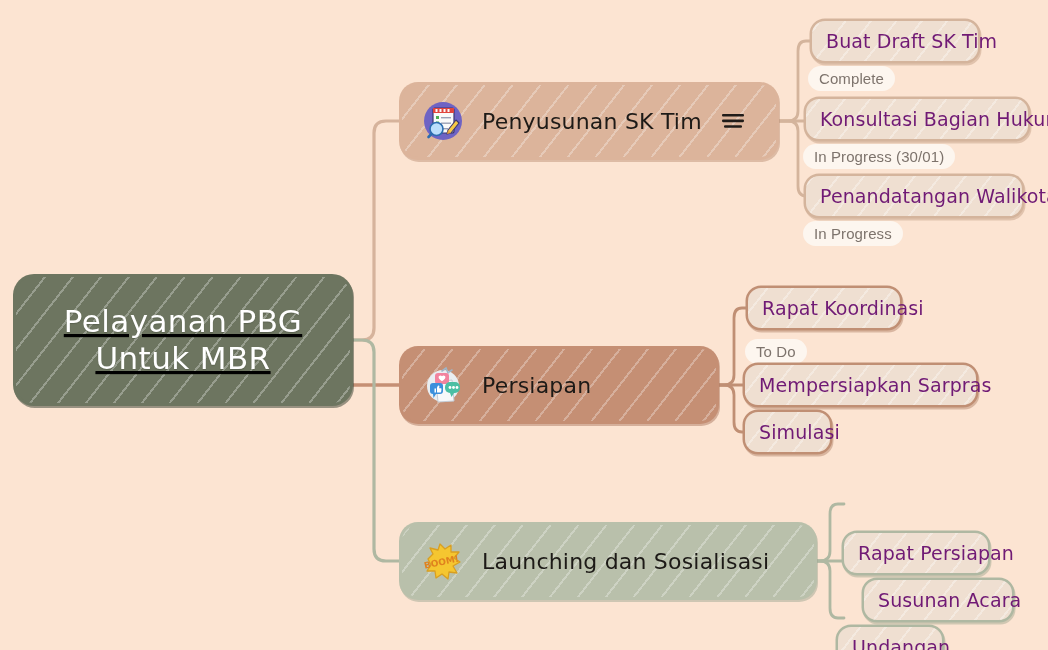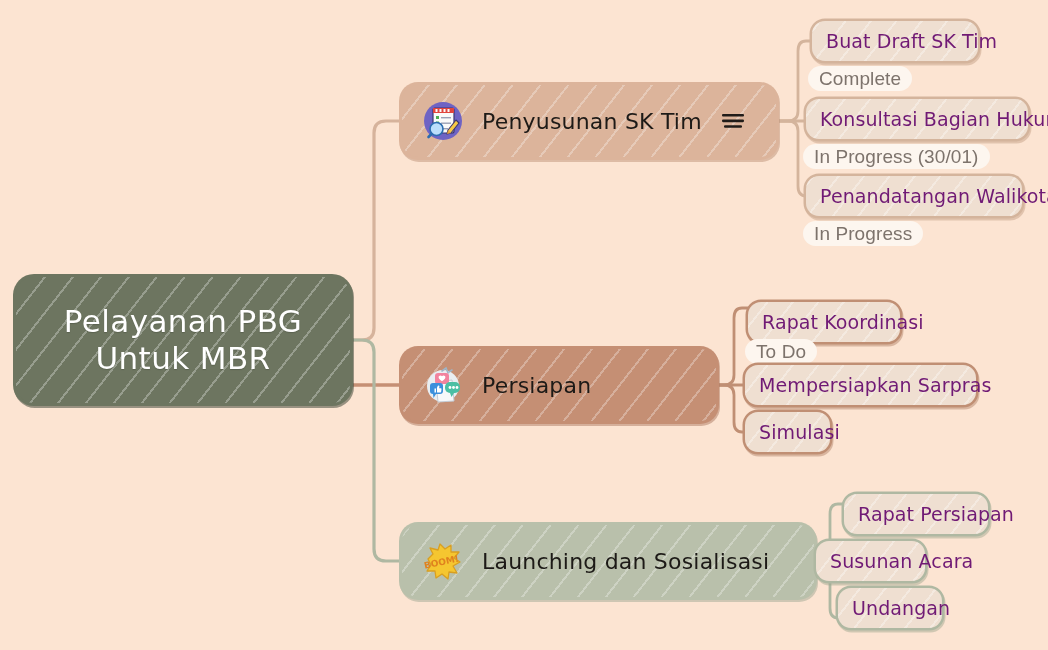--- a/index.html
+++ b/index.html
@@ -68,20 +68,21 @@
     top: 277px;
     width: 334px;
     height: 126px;
     background: #6D7560;
     border-radius: 18px;
     box-shadow: 0 0 0 3px #6D7560,
                 1px 2px 0 3px rgba(70,76,62,.55);
     flex-direction: column;
     justify-content: center;
     align-items: center;
+    text-decoration: underline;
   }
   #root-node .node-text {
     position: relative;
     z-index: 2;
     color: #FFFFFF;
     font-size: 31px;
     line-height: 1.18;
     font-weight: 400;
     text-align: center;
     letter-spacing: .4px;
@@ -147,21 +148,21 @@
   .leaf .node-text {
     position: relative;
     z-index: 2;
     font-size: 19px;
     color: #701a75;
     white-space: nowrap;
     letter-spacing: .1px;
   }
   .leaf.tone-a { box-shadow: 0 0 0 2.5px #D4B49C, 1px 2px 0 2.5px rgba(193,155,128,.45); }
   .leaf.tone-b { box-shadow: 0 0 0 2.5px #C08F74, 1px 2px 0 2.5px rgba(176,126,100,.45); }
-  .leaf.tone-c { box-shadow: 0 0 0 2.5px #AFB8A2, 1px 2px 0 2.5px rgba(155,165,140,.45); }
+  .leaf.tone-c { box-shadow: 0 0 0 2.5px #AFB8A2, 1px 2px 0 2.5px rgba(155,165,140,.45); margin-top: 39px; }
 
   .leaf::before {
     background-image: repeating-linear-gradient(
       -52deg,
       rgba(255,255,255,0.00) 0px,
       rgba(255,255,255,0.00) 8px,
       rgba(255,255,255,0.55) 8px,
       rgba(255,255,255,0.55) 10px,
       rgba(255,255,255,0.00) 10px,
       rgba(255,255,255,0.00) 20px
@@ -172,21 +173,21 @@
   
   .status {
     position: absolute;
     z-index: 3;
     height: 25px;
     padding: 0 11px;
     display: flex;
     align-items: center;
     border-radius: 13px;
     background: #FDF6EF;
-    font-size: 19px;
+    font-size: 15px;
     color: #7d736c;
     font-family: "Liberation Sans", sans-serif;
     white-space: nowrap;
     letter-spacing: .1px;
   }
 
   
   .icon-svg { display:block; width:100%; height:100%; }
 </style>
 </head>
@@ -289,21 +290,21 @@
         <rect x="23" y="18" width="15" height="11" rx="5" fill="#4BBFA4"></rect>
         <path d="M28 29 L32 29 L29.5 33 Z" fill="#4BBFA4"></path>
         <circle cx="28" cy="23.5" r="1.4" fill="#FFFFFF"></circle>
         <circle cx="31.5" cy="23.5" r="1.4" fill="#FFFFFF"></circle>
         <circle cx="35" cy="23.5" r="1.4" fill="#FFFFFF"></circle>
       </svg>
     </span>
     <span class="node-text">Persiapan</span>
   </div>
 
-  <div class="node hatch leaf tone-b" style="left:748px; top:288px; width:152px;margin-top:14px;">
+  <div class="node hatch leaf tone-b" style="left:748px; top:288px; width:152px;">
     <span class="node-text">Rapat Koordinasi</span>
   </div>
   <div class="status" style="left:745px; top:339px;">
     <span>To Do</span>
   </div>
 
   <div class="node hatch leaf tone-b" style="left:745px; top:365px; width:231px;">
     <span class="node-text">Mempersiapkan Sarpras</span>
   </div>
 
@@ -317,20 +318,20 @@
         <path d="M6 19 L11 14 L8 8 L16 10 L18 4 L23 9 L29 5 L29 12 L37 12 L32 18 L38 22 L31 26 L35 33 L27 32 L26 39 L20 34 L14 38 L13 31 L5 31 L9 25 Z" fill="#F5C630" stroke="#D89F22" stroke-width="1.3" stroke-linejoin="round"></path>
         <text x="20" y="25" font-family="DejaVu Sans, sans-serif" font-size="9" font-weight="bold" fill="#E0821E" text-anchor="middle" transform="rotate(-12 20 25)">BOOM!</text>
       </svg>
     </span>
     <span class="node-text">Launching dan Sosialisasi</span>
   </div>
 
   <div class="node hatch leaf tone-c" style="left:844px; top:494px; width:144px;">
     <span class="node-text">Rapat Persiapan</span>
   </div>
-  <div class="node hatch leaf tone-c" style="left:816px; top:541px; width:109px;">
+  <div class="node hatch leaf tone-c" style="left:864px; top:541px; width:148px;">
     <span class="node-text">Susunan Acara</span>
   </div>
   <div class="node hatch leaf tone-c" style="left:838px; top:588px; width:104px;">
     <span class="node-text">Undangan</span>
   </div>
 
 </div>
 
 </body></html>

